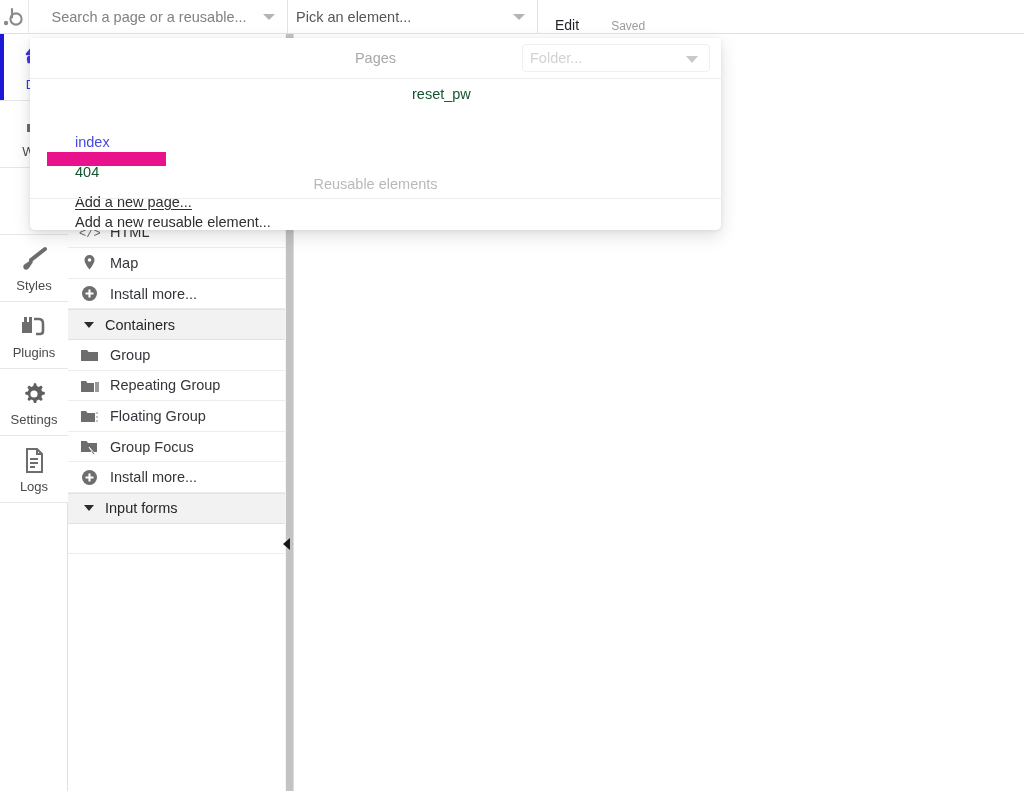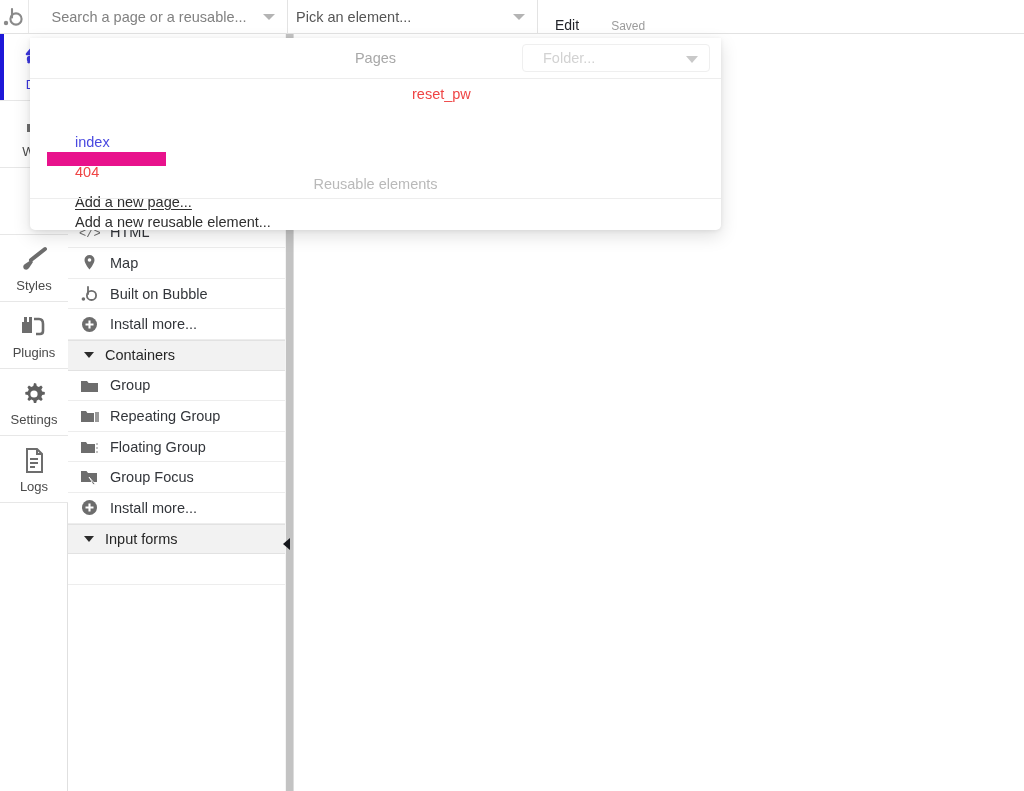--- a/index.html
+++ b/index.html
@@ -182,36 +182,36 @@
     border-bottom: 1px solid #ededed;
   }
   .pp-head .title { font-size: 14.5px; color: #a8a8a8; }
   .folder-select {
     position:absolute; right: 11px; top: 6px;
     width: 188px; height: 28px;
     border: 1px solid #efefef;
     border-radius: 4px;
     background: #fff;
     display:flex; align-items:center;
-    padding-left: 20px;
+    padding-left: 7px;
   }
   .folder-select .ftxt { font-size: 14.5px; color: #d2d2d2; }
   .folder-select .fcaret {
     position:absolute; right: 11px; top: 11px;
     width:0;height:0;
     border-left:6px solid transparent;
     border-right:6px solid transparent;
     border-top:7px solid #c9c9c9;
   }
 
   .pp-body { position:relative; height: 109px; }
   .pg-col-a { position:absolute; left: 45px; top: 0; }
   .pg-col-b { position:absolute; left: 382px; top: 0; }
   .pg-item {
-    font-size: 14.5px; line-height: 30px; color: #ef4444;
+    font-size: 14.5px; line-height: 30px; color: #14532d;
     white-space: nowrap;
   }
   .pg-item.link { color: #4a49e0; margin-top: 48px; }
   .pg-item.addnew { text-decoration: underline; text-underline-offset: 2px; color:#2f2f2f; }
 
   .pink-bar {
     position:absolute; left: 47px; top: 152px;
     width: 119px; height: 14px;
     background: #e8128c;
     z-index: 21;
@@ -422,30 +422,20 @@
     <div class="pal-row">
       <span class="ico">
         <svg width="13" height="17" viewBox="0 0 13 17">
             <path d="M6.5 1 a5 5 0 0 1 5 5 c0 3.6-5 9.6-5 9.6 S1.5 9.6 1.5 6 a5 5 0 0 1 5-5z" fill="#6d6d6d"></path>
             <circle cx="6.5" cy="6" r="1.8" fill="#fff"></circle>
           </svg>
       </span>
       <span>Map</span>
     </div>
 
-    <div class="pal-row">
-      <span class="ico">
-        <svg width="18" height="17" viewBox="0 0 18 17">
-            <circle cx="2.4" cy="14" r="1.8" fill="#6d6d6d"></circle>
-            <path d="M7 2 L7 9" stroke="#6d6d6d" stroke-width="1.8" stroke-linecap="round"></path>
-            <circle cx="10.5" cy="10.4" r="4.6" stroke="#6d6d6d" stroke-width="1.8" fill="none"></circle>
-          </svg>
-      </span>
-      <span>Built on Bubble</span>
-    </div>
 
     <div class="pal-row">
       <span class="ico">
         <svg width="17" height="17" viewBox="0 0 17 17">
             <circle cx="8.5" cy="8.5" r="7.5" fill="#6d6d6d"></circle>
             <path d="M8.5 4.5 V12.5 M4.5 8.5 H12.5" stroke="#fff" stroke-width="2.1"></path>
           </svg>
       </span>
       <span>Install more...</span>
     </div>

